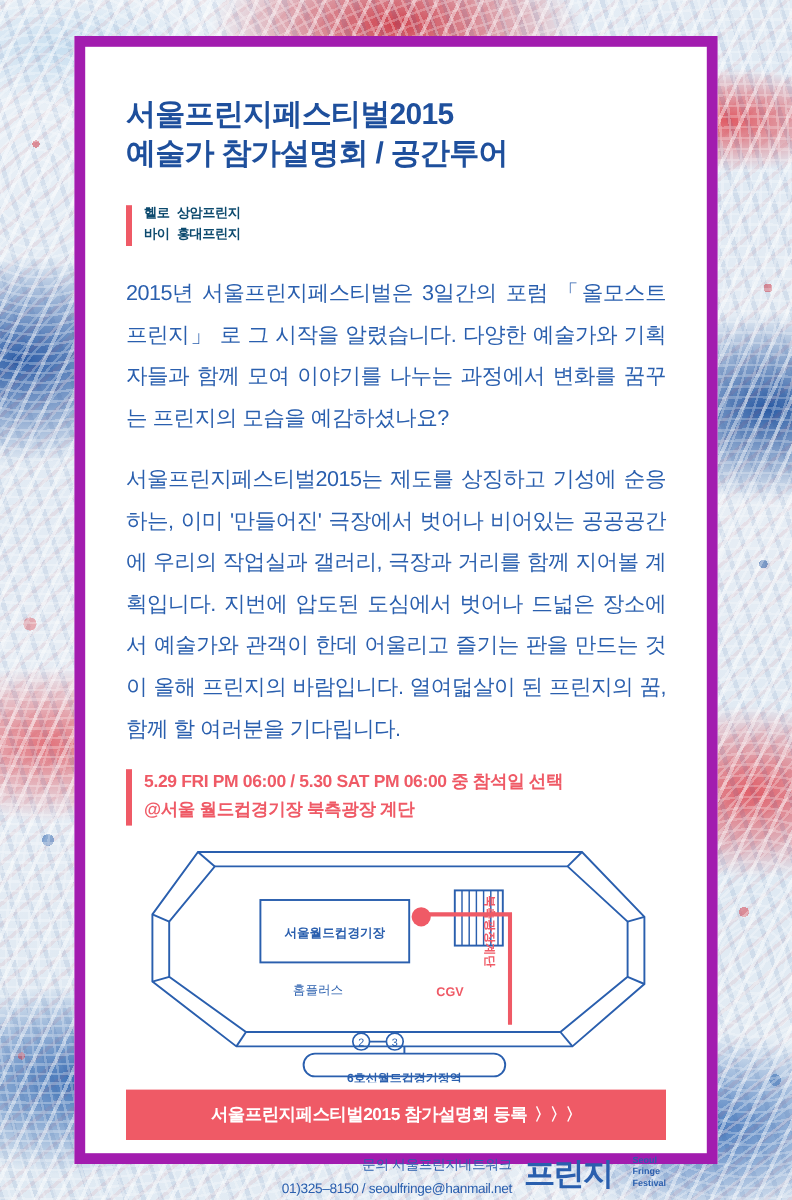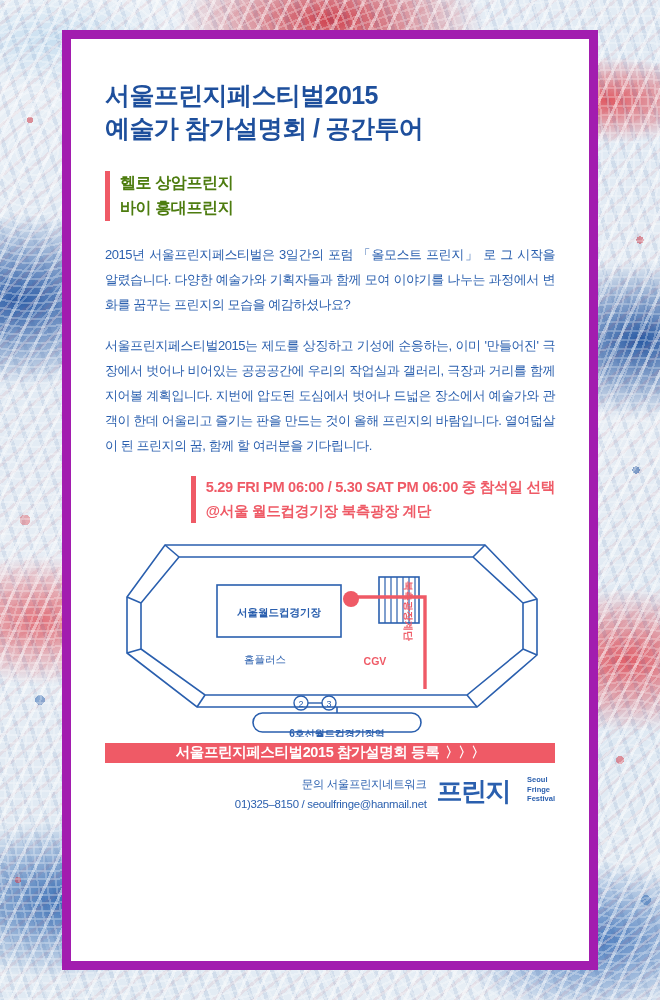--- a/index.html
+++ b/index.html
@@ -61,40 +61,40 @@
     padding:26px 34px 0 34px;
   }
 
   .title{
     color:#1e4f9c;font-weight:bold;font-size:25px;line-height:1.32;
     letter-spacing:-0.6px;margin:14px 0 0 0;
   }
 
   .sub-wrap{display:flex;margin:26px 0 0 0;}
   .sub-bar{width:5px;background:#ef5a66;margin-right:10px;flex:0 0 5px;}
-  .sub{color:#4d7c0f;font-weight:bold;font-size:16px;line-height:1.55;letter-spacing:-0.4px;}
+  .sub{color:#0c4a6e;font-weight:bold;font-size:11px;line-height:1.55;letter-spacing:-0.4px;font-family:Liberation Mono, monospace;}
 
   .body p{
-    color:#2a5fae;font-size:13px;line-height:1.92;letter-spacing:-0.45px;
+    color:#2a5fae;font-size:18px;line-height:1.92;letter-spacing:-0.45px;
     margin:0 0 17px 0;text-align:justify;
   }
   .body{margin-top:22px;}
 
-  .when-wrap{display:flex;margin:14px 0 0 0;justify-content:flex-end;}
+  .when-wrap{display:flex;margin:14px 0 0 0;}
   .when-bar{width:5px;background:#ef5a66;margin-right:10px;flex:0 0 5px;}
   .when{color:#ef5a66;font-weight:bold;font-size:14.6px;line-height:1.6;letter-spacing:-0.3px;}
 
   
   .map{position:relative;height:200px;margin:14px 0 0 0;}
   .map svg{display:block;}
 
   
   .cta{
     margin:6px 0 0 0;background:#ef5a66;color:#ffffff;border:0;
-    width:100%;height:20px;font-weight:bold;font-size:14.5px;letter-spacing:-0.4px;
+    width:100%;height:42px;font-weight:bold;font-size:14.5px;letter-spacing:-0.4px;
     font-family:inherit;cursor:pointer;display:flex;align-items:center;justify-content:center;gap:6px;
   }
   .cta .arrows{font-size:14px;letter-spacing:-1px;}
 
   
   .footer{margin-top:12px;display:flex;align-items:flex-start;justify-content:space-between;}
   .contact{color:#2a5fae;font-size:11.4px;line-height:1.75;text-align:right;flex:1;letter-spacing:-0.3px;}
   .logo{margin-left:10px;display:flex;align-items:flex-end;gap:5px;}
   .logo .ko{color:#2a5fae;font-weight:bold;font-size:26px;letter-spacing:-1.5px;line-height:.95;}
   .logo .en{color:#2a5fae;font-size:7.5px;font-weight:bold;line-height:1.28;text-align:left;margin-left:12px;}

